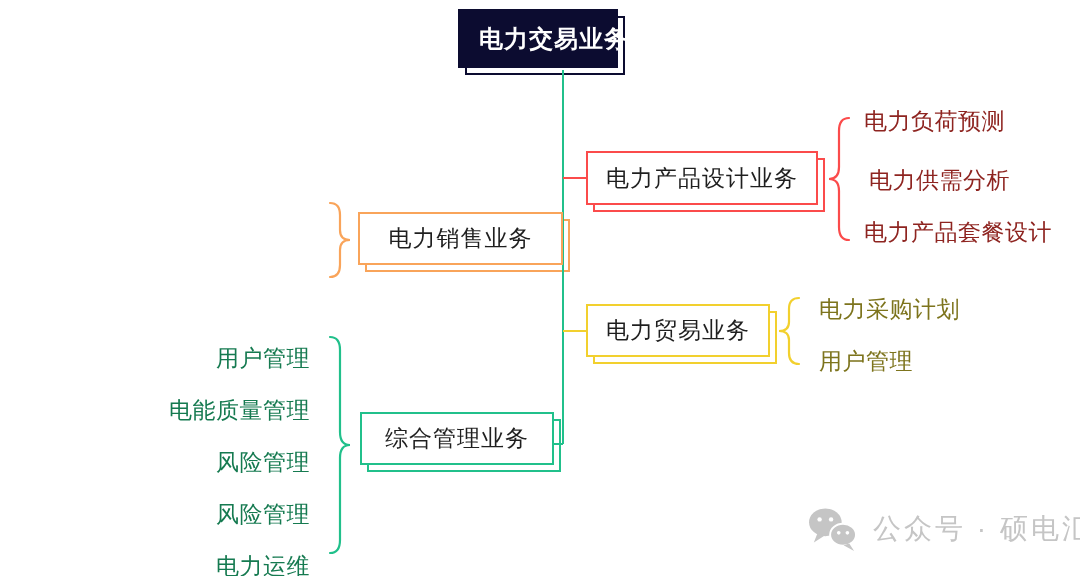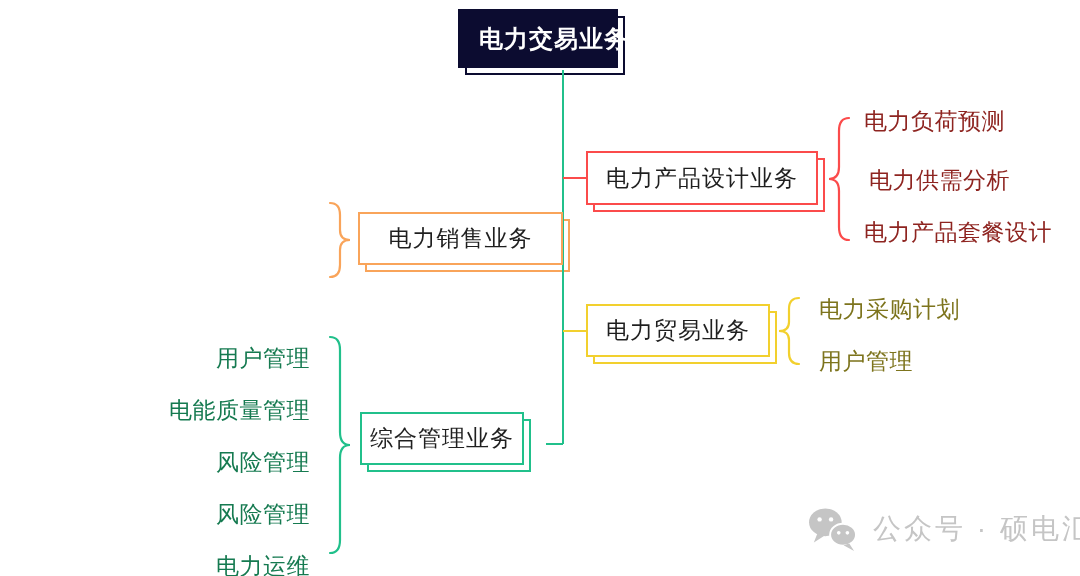--- a/index.html
+++ b/index.html
@@ -92,21 +92,21 @@
 
   <div class="node yellow" style="left:586px;top:304px;width:184px;height:53px;">
     <span>电力贸易业务</span>
   </div>
   <svg class="brace" style="left:777px;top:297px;" width="24" height="68" viewBox="0 0 24 68">
     <path style="stroke:var(--yellow)" d="M22,1 Q12,1 12,12 L12,25 Q12,34 2,34 Q12,34 12,43 L12,56 Q12,67 22,67"></path>
   </svg>
   <span class="leaf yellow-t" style="left:819px;top:295px;">电力采购计划</span>
   <span class="leaf yellow-t" style="left:819px;top:347px;">用户管理</span>
 
-  <div class="node green" style="left:360px;top:412px;width:164px;height:53px;">
+  <div class="node green" style="left:360px;top:412px;width:194px;height:53px;">
     <span>综合管理业务</span>
   </div>
   <svg class="brace" style="left:328px;top:336px;" width="24" height="218" viewBox="0 0 24 218">
     <path style="stroke:var(--green)" d="M2,1 Q12,1 12,14 L12,96 Q12,109 22,109 Q12,109 12,122 L12,204 Q12,217 2,217"></path>
   </svg>
   <span class="leaf green-t r" style="right:770px;top:328px;">用户管理</span>
   <span class="leaf green-t r" style="right:770px;top:380px;">电能质量管理</span>
   <span class="leaf green-t r" style="right:770px;top:432px;">风险管理</span>
   <span class="leaf green-t r" style="right:770px;top:484px;">风险管理</span>
   <span class="leaf green-t r" style="right:770px;top:536px;">电力运维</span>

